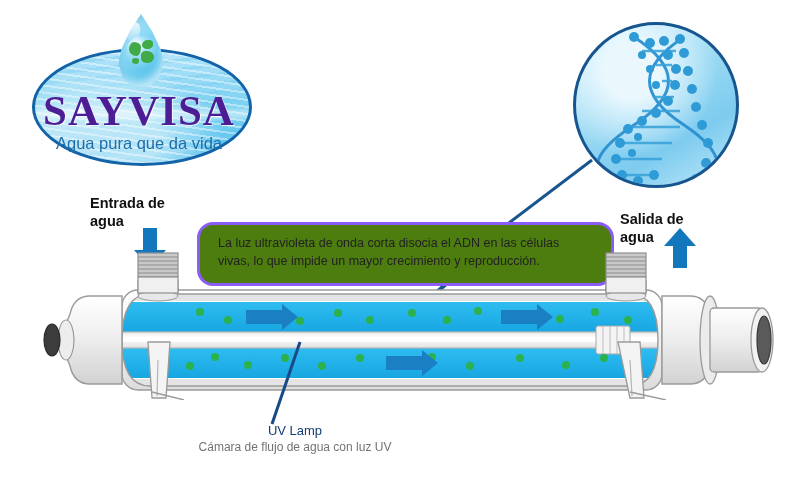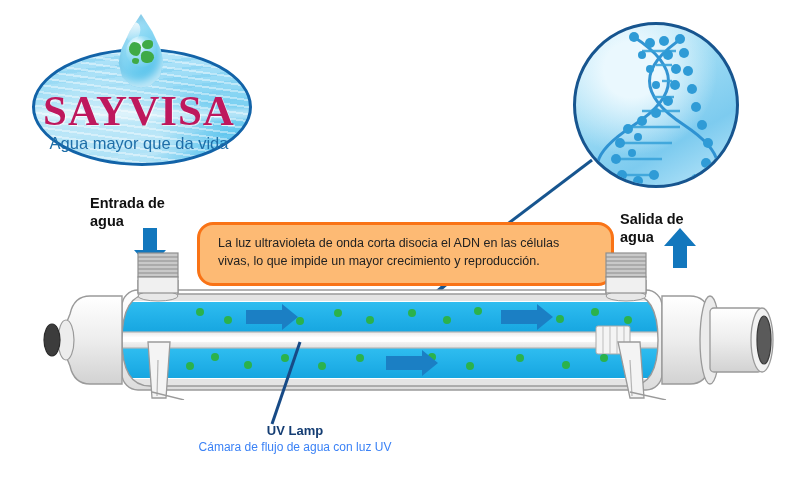--- a/index.html
+++ b/index.html
@@ -31,45 +31,45 @@
   .land{position:absolute;background:#3faa46;border-radius:44% 56% 38% 62%/52% 38% 62% 48%;}
   .l1{left:3px;top:6px;width:12px;height:14px;}
   .l2{left:16px;top:4px;width:11px;height:9px;border-radius:60% 40% 50% 50%;}
   .l3{left:15px;top:15px;width:13px;height:12px;border-radius:40% 60% 55% 45%;}
   .l4{left:6px;top:22px;width:7px;height:6px;}
   .drop-gloss{position:absolute;left:12px;top:8px;width:13px;height:20px;border-radius:50%;
     background:linear-gradient(160deg,rgba(255,255,255,.9),rgba(255,255,255,0));transform:rotate(18deg);}
   .bubble-sm{position:absolute;border-radius:50%;background:rgba(255,255,255,.75);}
   .logo-title{position:absolute;left:0;top:76px;width:250px;text-align:center;
     font-family:"Liberation Serif", serif;font-size:43px;font-weight:700;letter-spacing:1px;
-    color:#be185d;text-shadow:1px 1px 0 rgba(255,255,255,.7);}
+    color:#4c1d95;text-shadow:1px 1px 0 rgba(255,255,255,.7);}
   .logo-tag{position:absolute;left:0;top:124px;width:250px;text-align:center;
     font-size:16.5px;color:#1e6ea8;font-style:normal;}
 
   
   #dna-circle{left:573px;top:22px;width:160px;height:160px;border-radius:50%;
     border:3px solid #17558f;overflow:hidden;
     background:
       radial-gradient(circle at 35% 28%, #eaf8fe 0 18%, rgba(255,255,255,0) 55%),
       linear-gradient(150deg,#cdeefb 0%,#9fdcf4 38%,#7dcbef 70%,#bfe8fa 100%);}
   .dna-svg{position:absolute;left:0;top:0;}
 
   
   #callout{left:197px;top:222px;width:411px;height:58px;
-    border:3px solid #f97316;border-radius:16px;background:#fdba74;}
+    border:3px solid #8b5cf6;border-radius:16px;background:#4d7c0f;}
   #callout-text{position:absolute;left:18px;top:9px;width:376px;
     font-size:12.5px;line-height:1.45;color:#222;}
 
   
   .port-label{font-size:14.5px;font-weight:700;color:#111;text-align:left;line-height:1.25;}
   #label-inlet{left:90px;top:194px;width:120px;}
   #label-outlet{left:620px;top:194px;width:120px;margin-top:16px;}
   #lamp-label{left:150px;top:423px;width:290px;text-align:center;}
-  #lamp-title{font-size:13px;font-weight:700;color:#143d73;}
-  #lamp-sub{font-size:12px;color:#3b82f6;margin-top:2px;}
+  #lamp-title{font-size:13px;font-weight:400;color:#143d73;}
+  #lamp-sub{font-size:12px;color:#737373;margin-top:2px;}
 
   
   #device{left:30px;top:280px;width:760px;height:120px;}
 </style>
 </head>
 <body>
 
 <div class="stage">
 
   <div class="abs" id="logo">
@@ -81,21 +81,21 @@
     <div class="drop">
       <div class="globe">
         <div class="land l1"></div>
           <div class="land l2"></div>
         <div class="land l3"></div>
           <div class="land l4"></div>
       </div>
       <div class="drop-gloss"></div>
     </div>
     <div class="logo-title">SAYVISA</div>
-    <div class="logo-tag">Agua mayor que da vida</div>
+    <div class="logo-tag">Agua pura que da vida</div>
   </div>
 
   <svg class="abs" style="left:0;top:0;" width="800" height="485">
     <line x1="592" y1="160" x2="505" y2="226" stroke="#17558f" stroke-width="3"></line>
   </svg>
 
   <div class="abs" id="dna-circle">
     <svg class="dna-svg" width="160" height="160" viewBox="0 0 160 160">
       <g stroke="#2a8fd0" stroke-width="3" fill="none" opacity="0.95">
         <path d="M58,12 C104,42 104,70 58,100 C12,130 12,150 44,162"></path>

